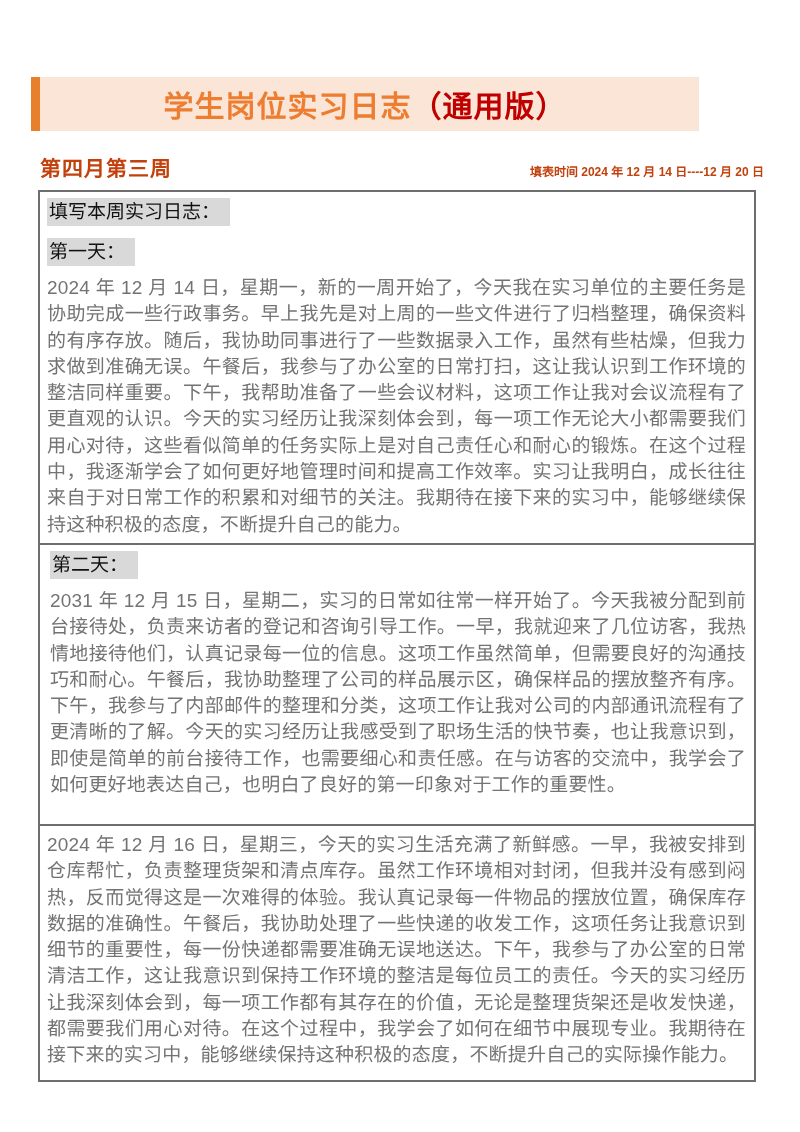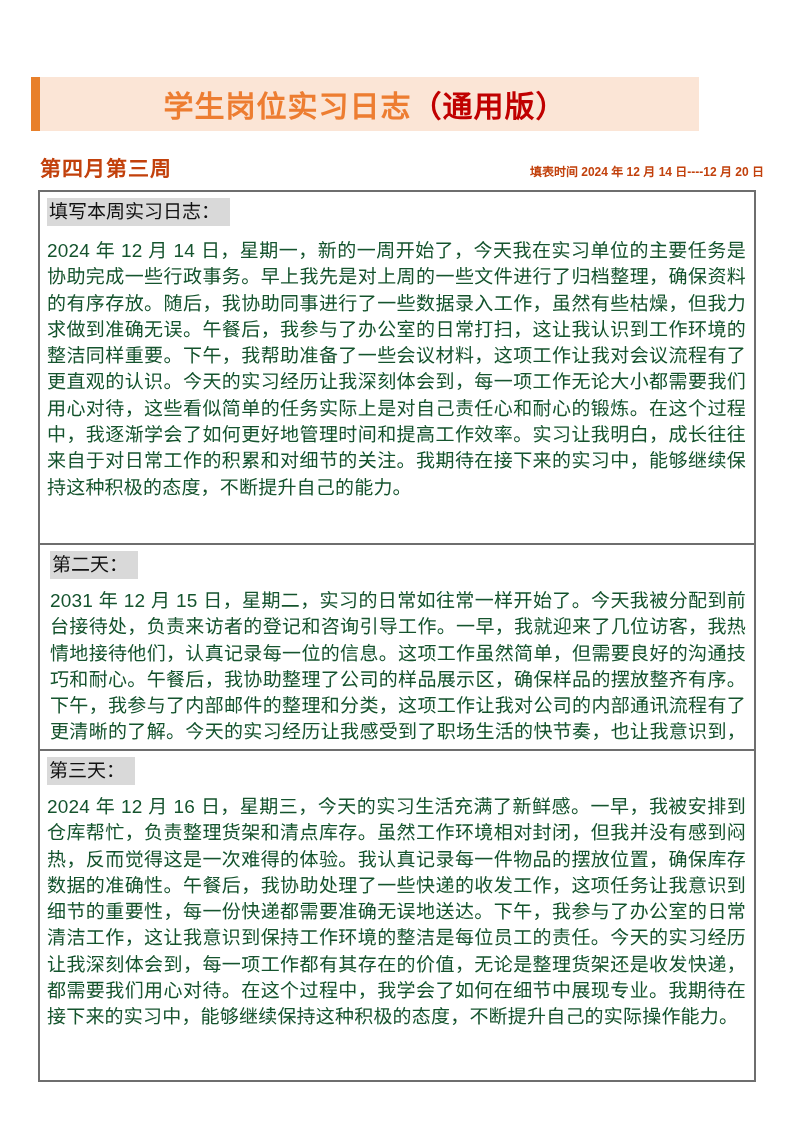--- a/index.html
+++ b/index.html
@@ -68,38 +68,38 @@
     background: #ffffff;
     display: flex;
     flex-direction: column;
     align-items: center;
   }
   .diary-section {
     padding: 6px 8px 0 7px;
     overflow: hidden;
   }
   .diary-section.sec1 { height: 351px; }
-  .diary-section.sec2 { height: 206px; border-top: 2px solid #6e6e6e; padding-left: 10px; }
+  .diary-section.sec2 { height: 281px; border-top: 2px solid #6e6e6e; padding-left: 10px; }
   .diary-section.sec3 { flex: 1; border-top: 2px solid #6e6e6e; }
 
   .hl-label {
     display: inline-block;
     background: #d9d9d9;
     color: #111111;
     font-size: 19px;
     line-height: 25px;
     padding: 1px 10px 2px 2px;
   }
   .prompt-row { margin-bottom: 12px; }
   .day-label-row { margin-bottom: 9px; }
 
   .day-entry-text {
     font-size: 19px;
     line-height: 26.3px;
-    color: #14532d;
+    color: #737373;
     text-align: justify;
     text-align-last: left;
     letter-spacing: 0.2px;
   }
 </style>
 </head>
 <body>
 
 <div class="title-banner">
   <div class="title-accent-bar"></div>
@@ -112,30 +112,30 @@
   <span class="week-heading">第四月第三周</span>
   <span class="fill-date-heading">填表时间 2024 年 12 月 14 日----12 月 20 日</span>
 </div>
 
 <div class="diary-table">
 
   <div class="diary-section sec1">
     <div class="prompt-row">
       <span class="hl-label">填写本周实习日志：</span>
     </div>
+    <div class="day-label-row">
+      <span class="hl-label">第一天：</span>
+    </div>
     <div class="day-entry-text">2024 年 12 月 14 日，星期一，新的一周开始了，今天我在实习单位的主要任务是协助完成一些行政事务。早上我先是对上周的一些文件进行了归档整理，确保资料的有序存放。随后，我协助同事进行了一些数据录入工作，虽然有些枯燥，但我力求做到准确无误。午餐后，我参与了办公室的日常打扫，这让我认识到工作环境的整洁同样重要。下午，我帮助准备了一些会议材料，这项工作让我对会议流程有了更直观的认识。今天的实习经历让我深刻体会到，每一项工作无论大小都需要我们用心对待，这些看似简单的任务实际上是对自己责任心和耐心的锻炼。在这个过程中，我逐渐学会了如何更好地管理时间和提高工作效率。实习让我明白，成长往往来自于对日常工作的积累和对细节的关注。我期待在接下来的实习中，能够继续保持这种积极的态度，不断提升自己的能力。</div>
   </div>
 
   <div class="diary-section sec2">
     <div class="day-label-row">
       <span class="hl-label">第二天：</span>
     </div>
     <div class="day-entry-text">2031 年 12 月 15 日，星期二，实习的日常如往常一样开始了。今天我被分配到前台接待处，负责来访者的登记和咨询引导工作。一早，我就迎来了几位访客，我热情地接待他们，认真记录每一位的信息。这项工作虽然简单，但需要良好的沟通技巧和耐心。午餐后，我协助整理了公司的样品展示区，确保样品的摆放整齐有序。下午，我参与了内部邮件的整理和分类，这项工作让我对公司的内部通讯流程有了更清晰的了解。今天的实习经历让我感受到了职场生活的快节奏，也让我意识到，即使是简单的前台接待工作，也需要细心和责任感。在与访客的交流中，我学会了如何更好地表达自己，也明白了良好的第一印象对于工作的重要性。</div>
   </div>
 
   <div class="diary-section sec3">
-    <div class="day-label-row">
-      <span class="hl-label">第三天：</span>
-    </div>
     <div class="day-entry-text">2024 年 12 月 16 日，星期三，今天的实习生活充满了新鲜感。一早，我被安排到仓库帮忙，负责整理货架和清点库存。虽然工作环境相对封闭，但我并没有感到闷热，反而觉得这是一次难得的体验。我认真记录每一件物品的摆放位置，确保库存数据的准确性。午餐后，我协助处理了一些快递的收发工作，这项任务让我意识到细节的重要性，每一份快递都需要准确无误地送达。下午，我参与了办公室的日常清洁工作，这让我意识到保持工作环境的整洁是每位员工的责任。今天的实习经历让我深刻体会到，每一项工作都有其存在的价值，无论是整理货架还是收发快递，都需要我们用心对待。在这个过程中，我学会了如何在细节中展现专业。我期待在接下来的实习中，能够继续保持这种积极的态度，不断提升自己的实际操作能力。</div>
   </div>
 
 </div>
 
 </body></html>

